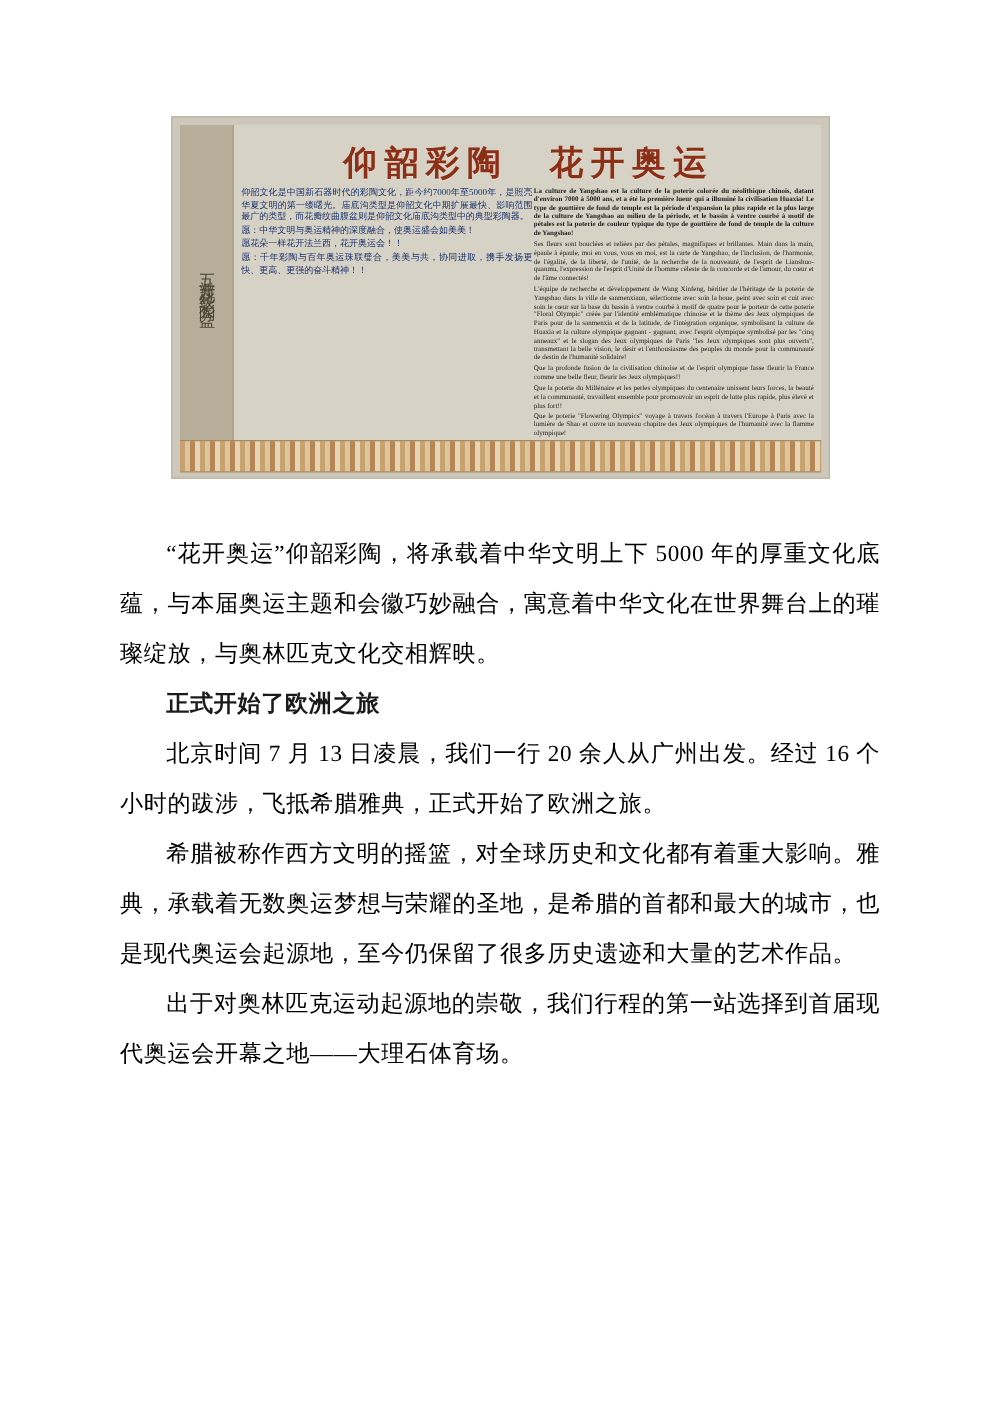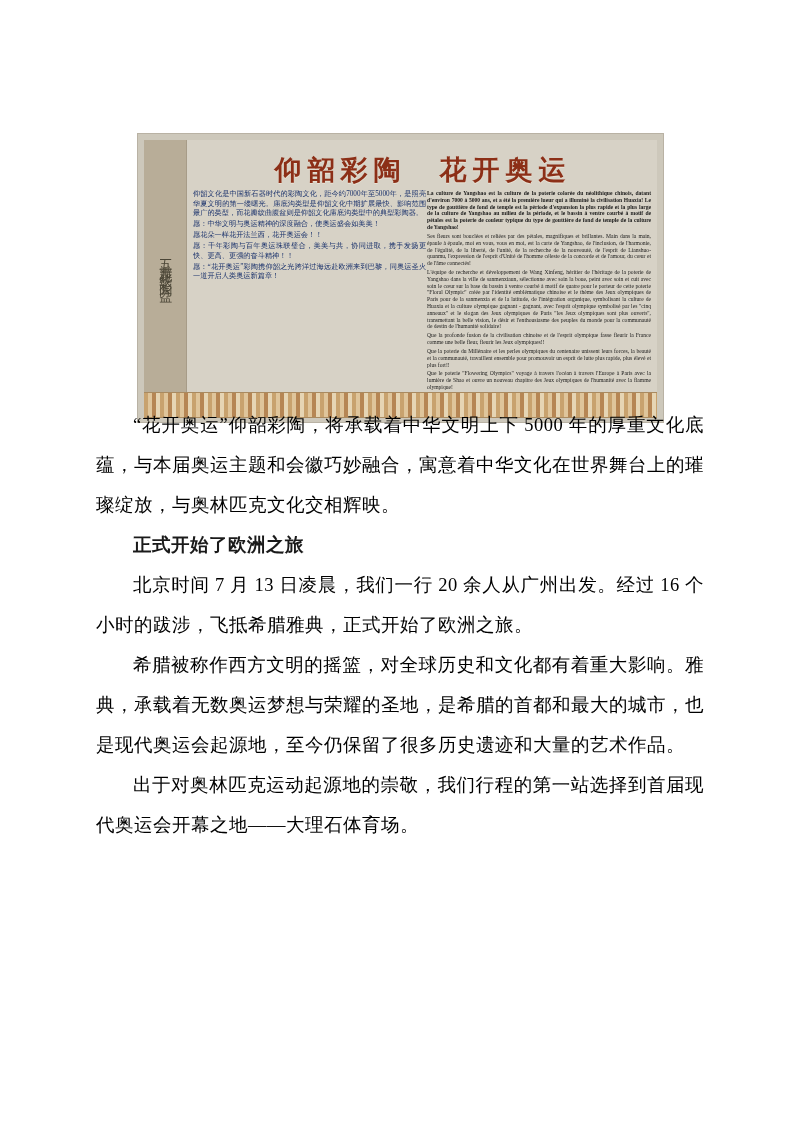--- a/index.html
+++ b/index.html
@@ -30,21 +30,20 @@
     height: 290px;
   }
   .plaque {
     width: 100%;
     height: 100%;
     box-sizing: border-box;
     border: 1px solid #b9b2a4;
     background: #cdc8bb;
     position: relative;
     overflow: hidden;
-    margin-top: 40px;
   }
   .plaque-inner {
     position: absolute;
     left: 6px;
     top: 6px;
     right: 6px;
     bottom: 30px;
     background: #d7d2c6;
     display: flex;
   }
@@ -129,21 +128,21 @@
         #e8d6b4 12px, #e8d6b4 16px);
     border-top: 1px solid #a8875c;
     border-bottom: 1px solid #a8875c;
     opacity: .95;
   }
 
   
   .body-text {
     position: absolute;
     left: 96px;
-    top: 405px;
+    top: 424px;
     width: 608px;
   }
   p.para {
     margin: 0 0 0 0;
     font-size: 18.5px;
     line-height: 40px;
     text-align: justify;
     text-indent: 2em;
     letter-spacing: .5px;
   }
@@ -176,21 +175,20 @@
           <div class="vert-title">五瓣花纹彩陶盆</div>
         </div>
         <div class="plaque-main">
           <div class="plaque-headline">仰韶彩陶　花开奥运</div>
           <div class="plaque-cols">
             <div class="plaque-col-cn">
               <p>仰韶文化是中国新石器时代的彩陶文化，距今约7000年至5000年，是照亮华夏文明的第一缕曙光。庙底沟类型是仰韶文化中期扩展最快、影响范围最广的类型，而花瓣纹曲腹盆则是仰韶文化庙底沟类型中的典型彩陶器。</p>
               <p>愿：中华文明与奥运精神的深度融合，使奥运盛会如美美！</p>
               <p>愿花朵一样花开法兰西，花开奥运会！！</p>
               <p>愿：千年彩陶与百年奥运珠联璧合，美美与共，协同进取，携手发扬更快、更高、更强的奋斗精神！！</p>
-              <p>愿：“花开奥运”彩陶携仰韶之光跨洋过海远赴欧洲来到巴黎，同奥运圣火一道开启人类奥运新篇章！</p>
             </div>
             <div class="plaque-col-fr">
               <p class="fr-title">La culture de Yangshao est la culture de la poterie colorée du néolithique chinois, datant d'environ 7000 à 5000 ans, et a été la première lueur qui a illuminé la civilisation Huaxia! Le type de gouttière de fond de temple est la période d'expansion la plus rapide et la plus large de la culture de Yangshao au milieu de la période, et le bassin à ventre courbé à motif de pétales est la poterie de couleur typique du type de gouttière de fond de temple de la culture de Yangshao!</p>
               <p>Ses fleurs sont bouclées et reliées par des pétales, magnifiques et brillantes. Main dans la main, épaule à épaule, moi en vous, vous en moi, est la carte de Yangshao, de l'inclusion, de l'harmonie, de l'égalité, de la liberté, de l'unité, de la recherche de la nouveauté, de l'esprit de Lianshuo-quanmu, l'expression de l'esprit d'Unité de l'homme céleste de la concorde et de l'amour, du cœur et de l'âme connectés!</p>
               <p>L'équipe de recherche et développement de Wang Xinfeng, héritier de l'héritage de la poterie de Yangshao dans la ville de sanmenxiaun, sélectionne avec soin la boue, peint avec soin et cuit avec soin le cœur sur la base du bassin à ventre courbé à motif de quatre pour le porteur de cette poterie "Floral Olympic" créée par l'identité emblématique chinoise et le thème des Jeux olympiques de Paris pour de la sanmenxia et de la latitude, de l'intégration organique, symbolisant la culture de Huaxia et la culture olympique gagnant - gagnant, avec l'esprit olympique symbolisé par les "cinq anneaux" et le slogan des Jeux olympiques de Paris "les Jeux olympiques sont plus ouverts", transmettant la belle vision, le désir et l'enthousiasme des peuples du monde pour la communauté de destin de l'humanité solidaire!</p>
               <p>Que la profonde fusion de la civilisation chinoise et de l'esprit olympique fasse fleurir la France comme une belle fleur, fleurir les Jeux olympiques!!</p>
               <p>Que la poterie du Millénaire et les perles olympiques du centenaire unissent leurs forces, la beauté et la communauté, travaillent ensemble pour promouvoir un esprit de lutte plus rapide, plus élevé et plus fort!!</p>
               <p>Que le poterie "Flowering Olympics" voyage à travers l'océan à travers l'Europe à Paris avec la lumière de Shao et ouvre un nouveau chapitre des Jeux olympiques de l'humanité avec la flamme olympique!</p>
             </div>
           </div>

